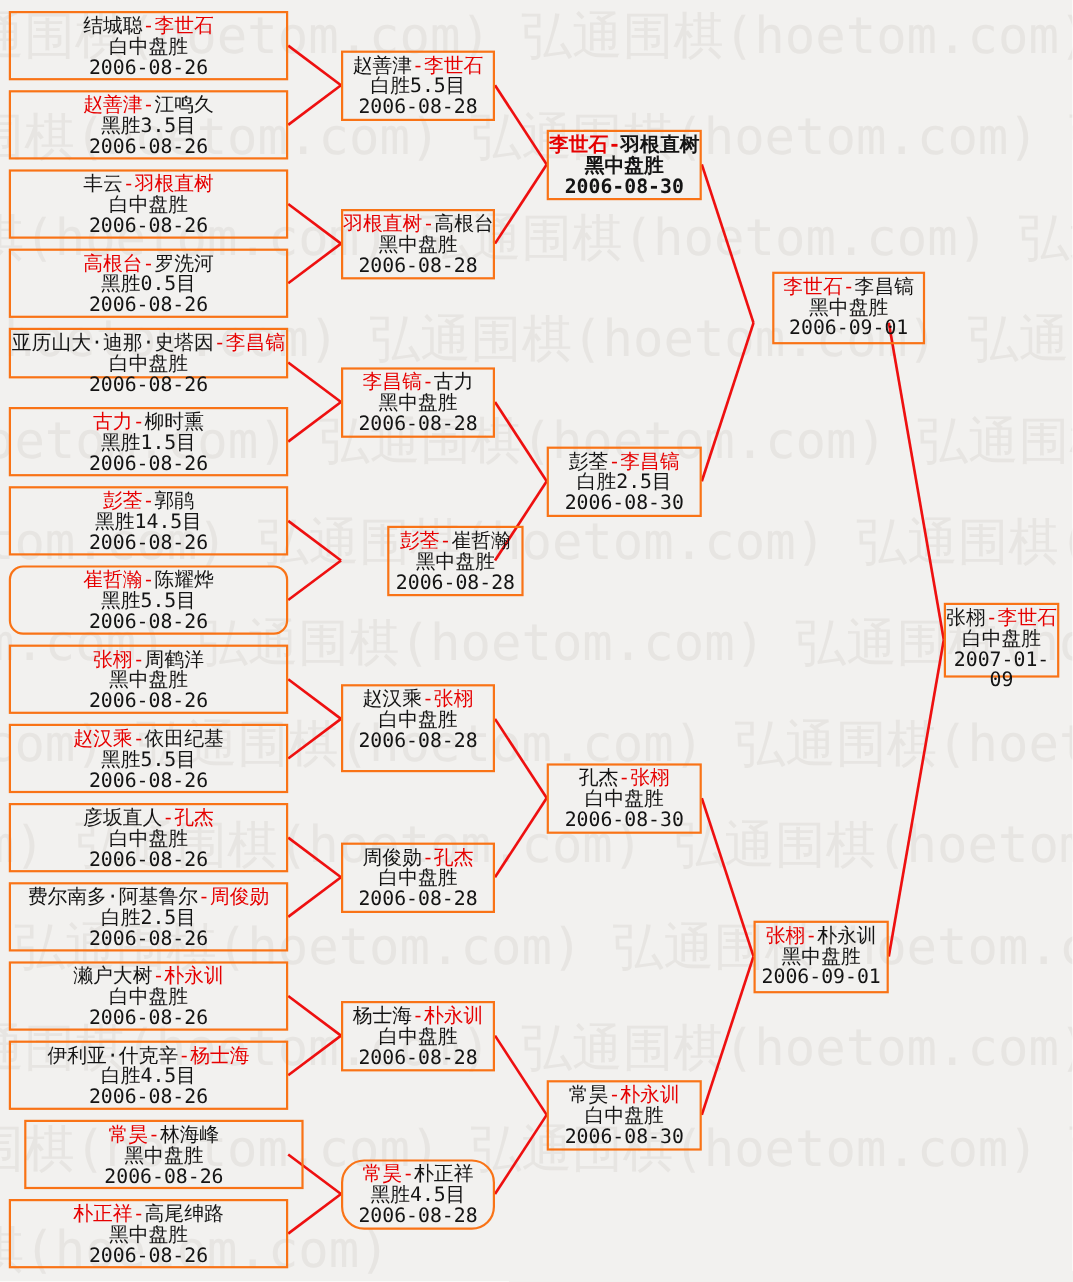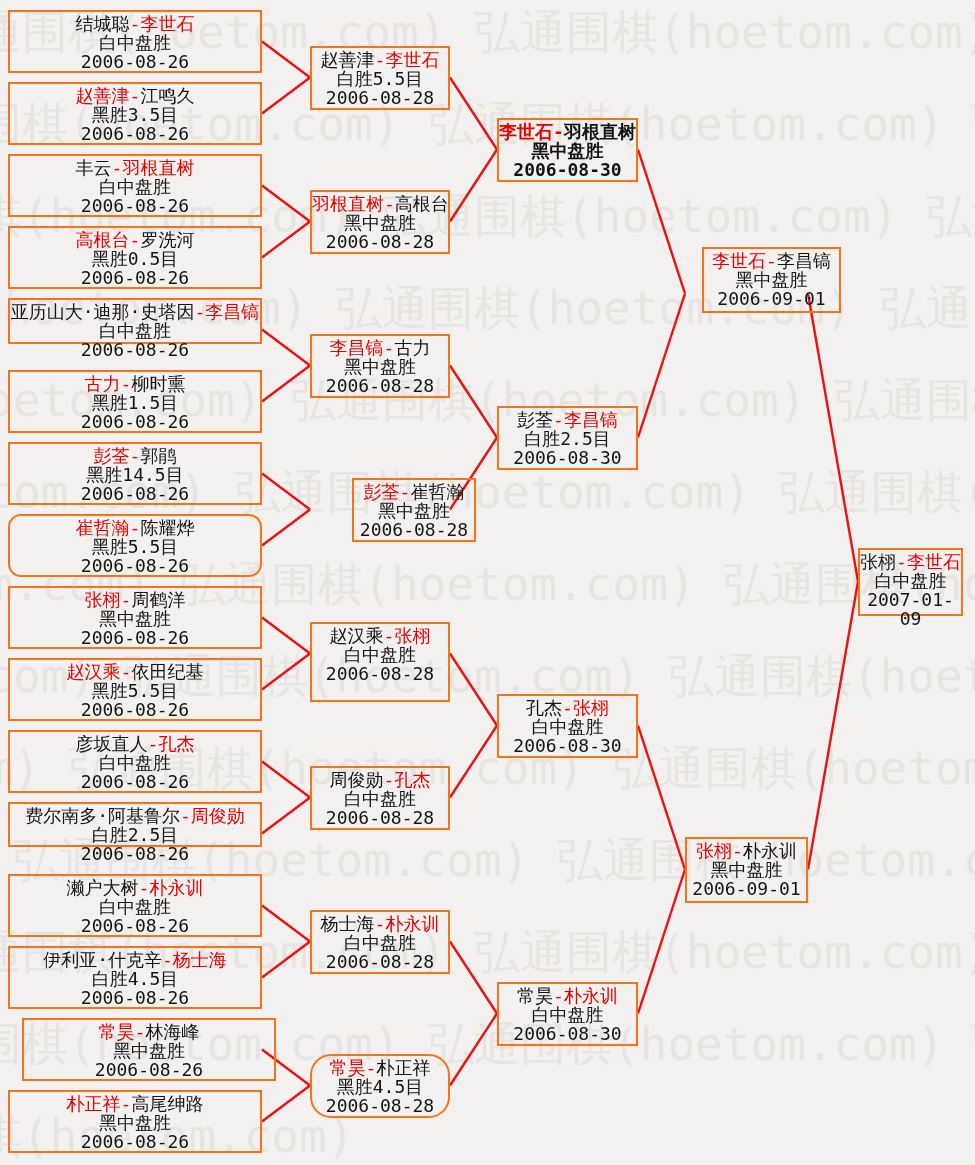--- a/index.html
+++ b/index.html
@@ -111,21 +111,21 @@
       <div class="match" style="left: 8px; top: 658px; width: 254px; height: 63px;">
         <div class="players"><span class="win">赵汉乘</span><span class="dash">-</span><span class="">依田纪基</span></div>
         <div>黑胜5.5目</div>
         <div>2006-08-26</div>
       </div>
       <div class="match" style="left: 8px; top: 730px; width: 254px; height: 63px;">
         <div class="players"><span class="">彦坂直人</span><span class="dash">-</span><span class="win">孔杰</span></div>
         <div>白中盘胜</div>
         <div>2006-08-26</div>
       </div>
-      <div class="match" style="left: 8px; top: 802px; width: 254px; height: 45px;">
+      <div class="match" style="left: 8px; top: 802px; width: 254px; height: 63px;">
         <div class="players"><span class="">费尔南多·阿基鲁尔</span><span class="dash">-</span><span class="win">周俊勋</span></div>
         <div>白胜2.5目</div>
         <div>2006-08-26</div>
       </div>
       <div class="match" style="left: 8px; top: 874px; width: 254px; height: 63px;">
         <div class="players"><span class="">濑户大树</span><span class="dash">-</span><span class="win">朴永训</span></div>
         <div>白中盘胜</div>
         <div>2006-08-26</div>
       </div>
       <div class="match" style="left: 8px; top: 946px; width: 254px; height: 63px;">

